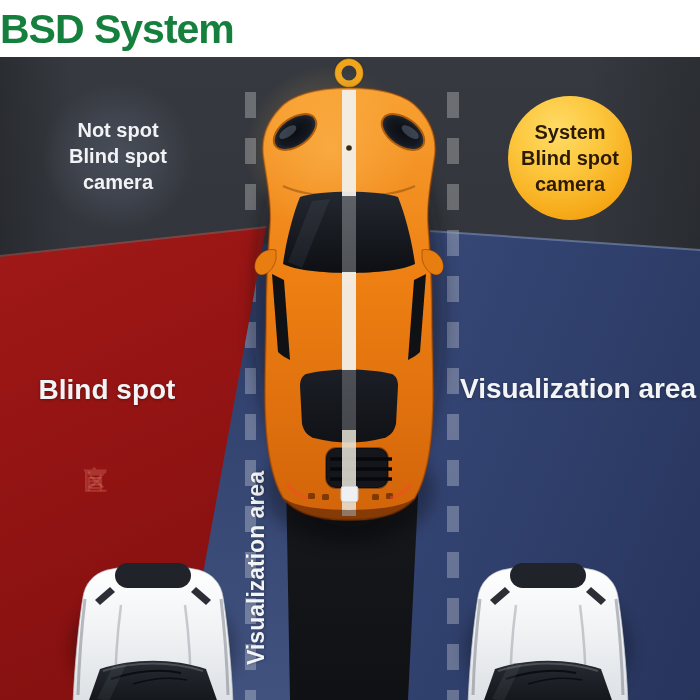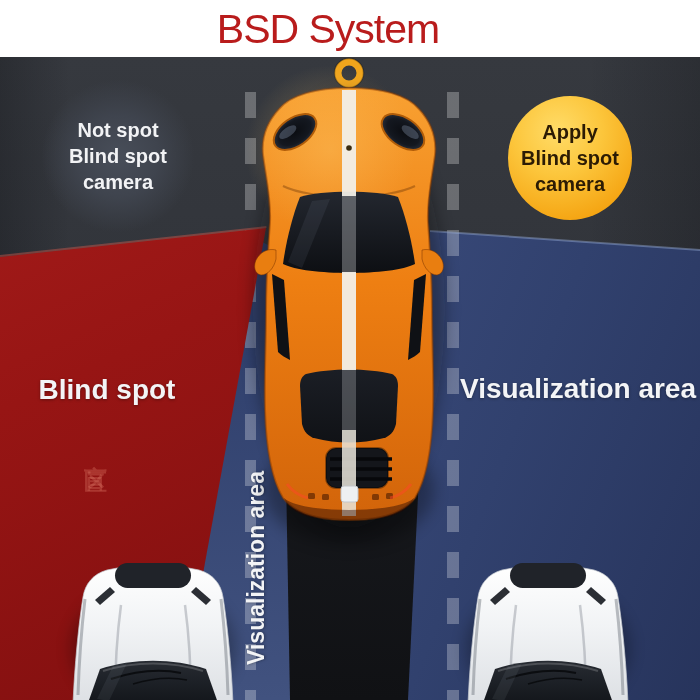--- a/index.html
+++ b/index.html
@@ -6,22 +6,22 @@
   .stage{
     position:relative;width:700px;height:700px;overflow:hidden;
     font-family:"Liberation Sans",sans-serif;
     background:#32353b;
   }
   .stage *{position:absolute;box-sizing:border-box;}
 
   
   .titlebar{left:0;top:0;width:700px;height:57px;background:#ffffff;}
   .title{
-    left:0;top:2px;width:656px;height:55px;line-height:55px;text-align:center;
-    font-size:41px;font-weight:normal;color:#b91c1c;letter-spacing:-1px;
+    left:0;top:2px;width:656px;height:55px;line-height:55px;text-align:left;
+    font-size:41px;font-weight:bold;color:#15803d;letter-spacing:-1px;
   }
 
   
   .road{left:0;top:57px;width:700px;height:643px;
     background:linear-gradient(180deg,#36393f 0%,#31343a 40%,#2b2e34 100%);}
   .road-vignette{left:0;top:57px;width:700px;height:643px;
     background:linear-gradient(90deg,rgba(8,9,12,.25) 0%,rgba(8,9,12,0) 10%,
       rgba(8,9,12,0) 84%,rgba(8,9,12,.22) 100%);}
 
   
@@ -96,21 +96,21 @@
   <div class="area-label label-blind">Blind spot</div>
   <div class="area-label label-vis-right">Visualization area</div>
   <div class="area-label label-vis-vert">Visualization area</div>
 
   <div class="badge badge-gray">
     <span>Not spot</span>
     <span>Blind spot</span>
     <span>camera</span>
   </div>
   <div class="badge badge-yellow">
-    <span>Apply</span>
+    <span>System</span>
     <span>Blind spot</span>
     <span>camera</span>
   </div>
 
   <svg class="vehicles" viewBox="0 0 700 700" width="700" height="700">
     <defs>
       <filter id="b8" x="-60%" y="-60%" width="220%" height="220%">
         <feGaussianBlur stdDeviation="8"></feGaussianBlur>
       </filter>
       <linearGradient id="carBody" x1="0" y1="0" x2="0" y2="1">

